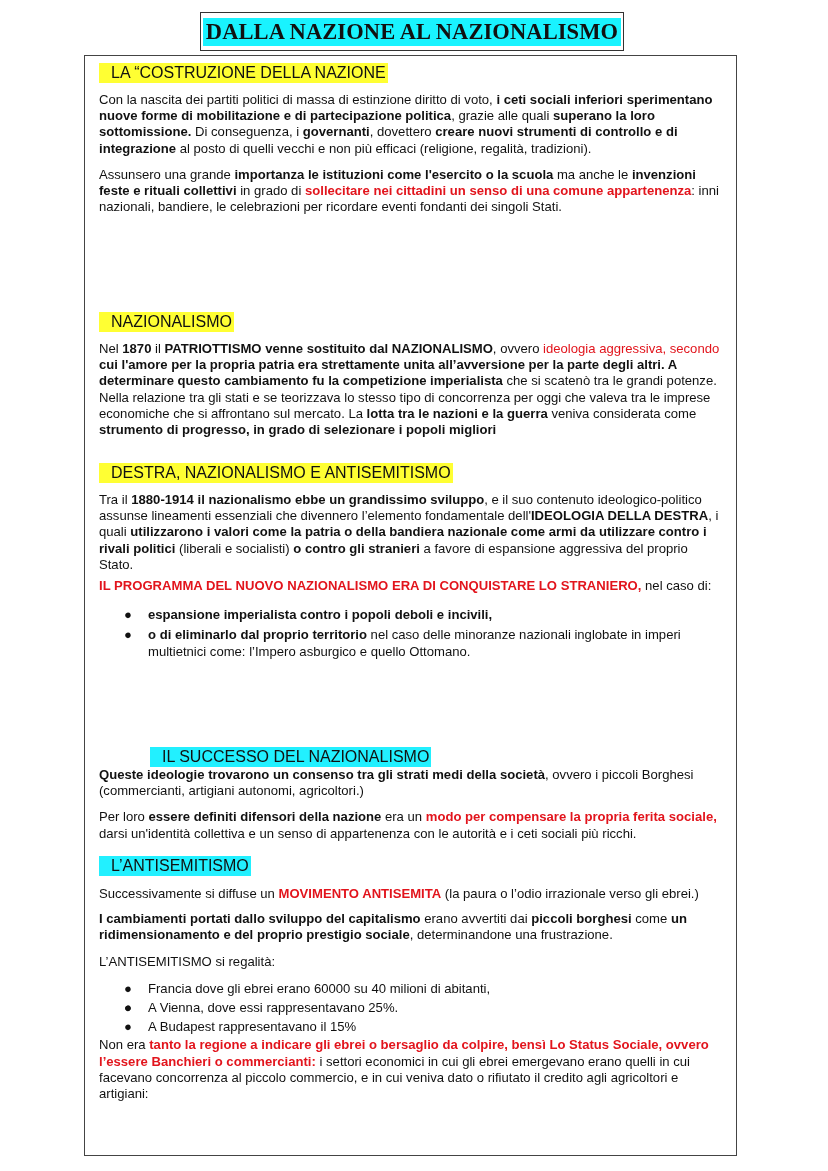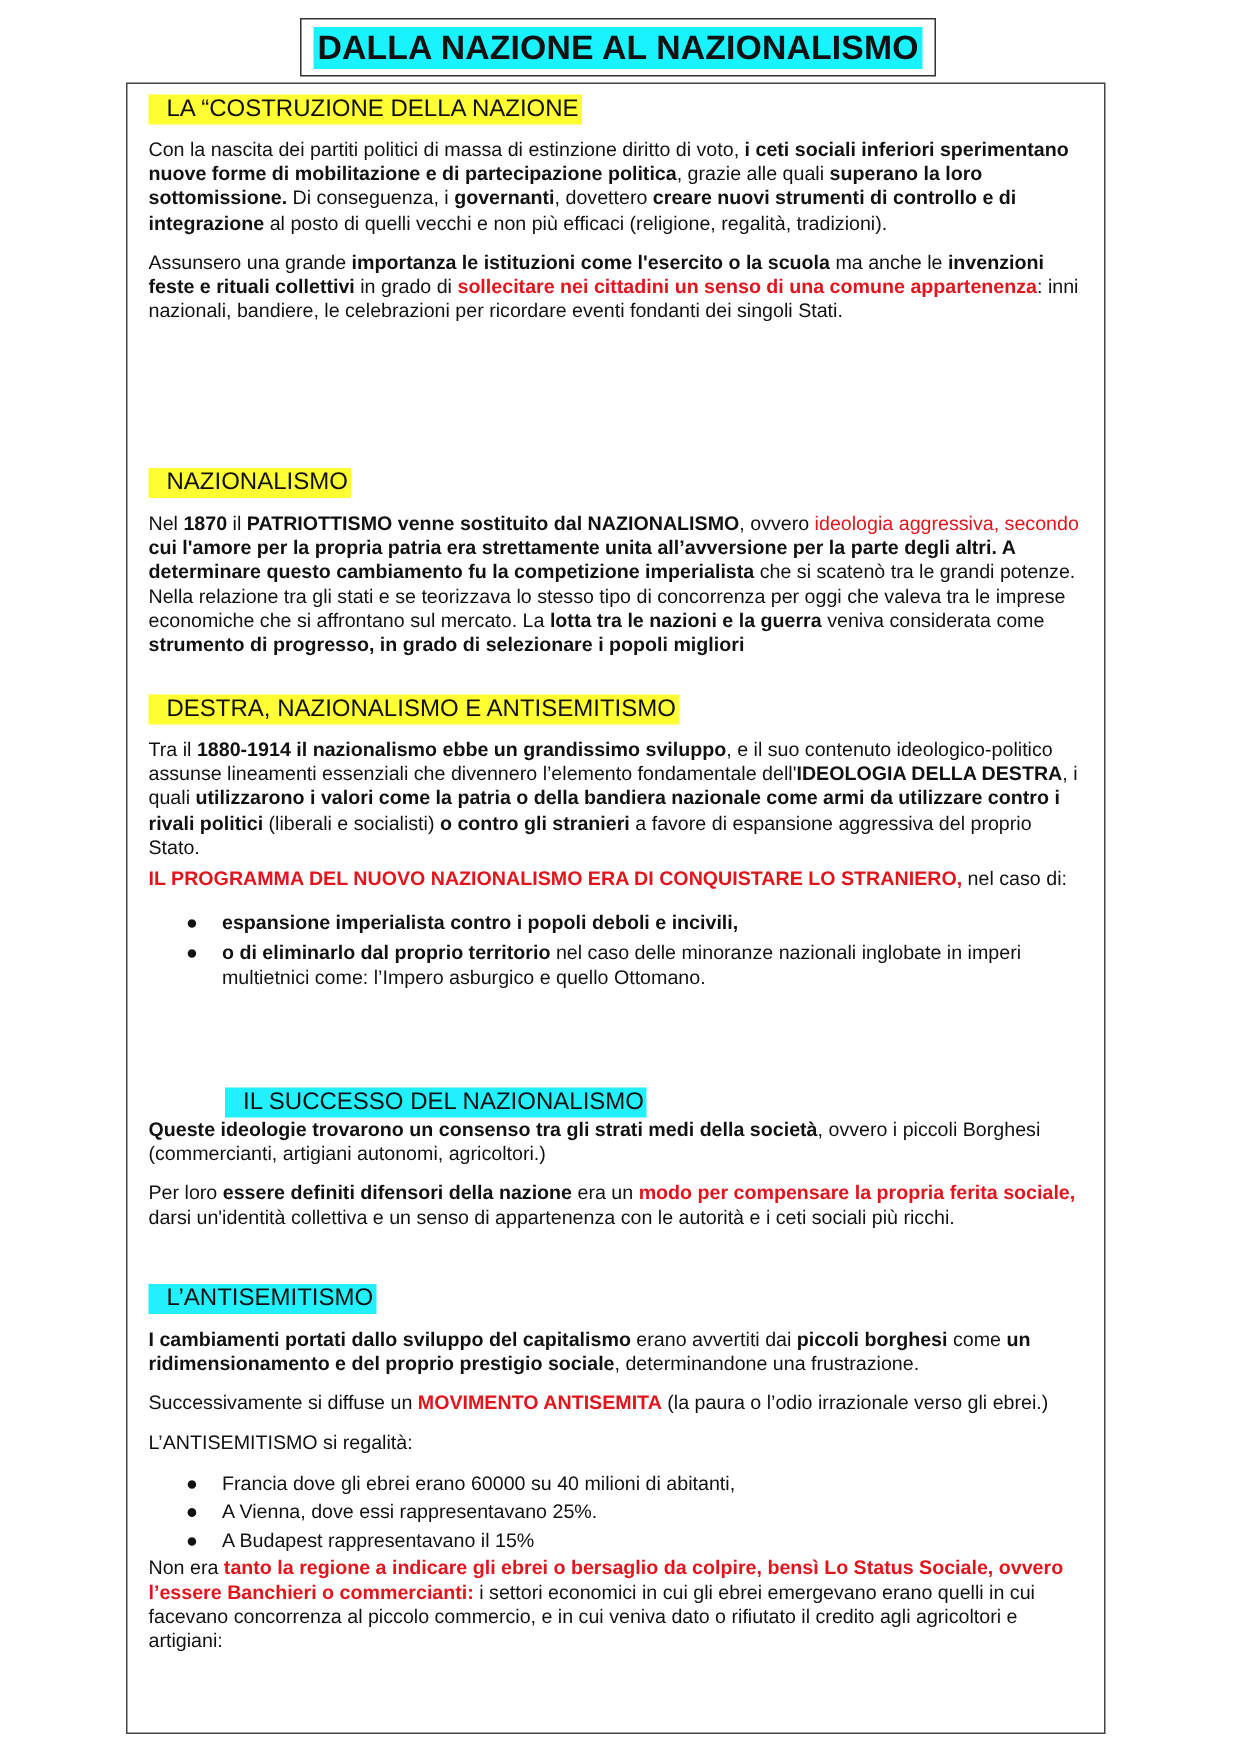--- a/index.html
+++ b/index.html
@@ -1,20 +1,20 @@
 <!DOCTYPE html>
 <html><head>
 <meta charset="utf-8">
 <style>
   html, body { margin: 0; padding: 0; background: #ffffff; }
   body { width: 828px; height: 1171px; position: relative; overflow: hidden;
          font-family: "Liberation Sans", sans-serif; color: #111; }
   .title-box { position: absolute; left: 200px; top: 12px; width: 424px; height: 39px;
                border: 1.5px solid #333; box-sizing: border-box;
-               display: flex; align-items: center; justify-content: center; }
+               display: flex; align-items: center; justify-content: center; font-family: Liberation Serif, serif; }
   .title-text { font-weight: bold; font-size: 22.5px; background: #19f3ff; padding: 1px 3px; letter-spacing: 0.1px; }
   .outer-box { position: absolute; left: 84px; top: 55px; width: 653px; height: 1101px;
                border: 1.5px solid #444; box-sizing: border-box; }
   .section { position: absolute; left: 14px; width: 625px; }
   .heading { font-size: 16px; display: inline-block; padding: 0 2px 0 12px; margin: 0; line-height: 20px; }
   .hl-yellow { background: #ffff33; }
   .hl-cyan { background: #22f0ff; }
   p { font-size: 13.1px; line-height: 16.2px; margin: 0; }
   b { font-weight: bold; }
   .red { color: #e2141c; }
@@ -46,30 +46,30 @@
   <div class="section" style="top:407px">
     <h2 class="heading hl-yellow" style="font-weight:normal">DESTRA, NAZIONALISMO E ANTISEMITISMO</h2>
     <p style="margin-top:9px"><span>Tra il </span><b>1880-1914 il nazionalismo ebbe un grandissimo sviluppo</b><span>, e il suo contenuto ideologico-politico assunse lineamenti essenziali che divennero l’elemento fondamentale dell'</span><b>IDEOLOGIA DELLA DESTRA</b><span>, i quali </span><b>utilizzarono i valori come la patria o della bandiera nazionale come armi da utilizzare contro i rivali politici</b><span> (liberali e socialisti) </span><b>o contro gli stranieri</b><span> a favore di espansione aggressiva del proprio Stato.</span></p>
     <p style="margin-top:5px"><span class="red-b">IL PROGRAMMA DEL NUOVO NAZIONALISMO ERA DI CONQUISTARE LO STRANIERO,</span><span> nel caso di:</span></p>
     <ul style="margin-top:13px">
       <li><span class="bullet">●</span><b>espansione imperialista contro i popoli deboli e incivili,</b><span></span></li>
       <li style="margin-top:4px"><span class="bullet">●</span><b>o di eliminarlo dal proprio territorio</b><span> nel caso delle minoranze nazionali inglobate in imperi multietnici come: l’Impero asburgico e quello Ottomano.</span></li>
     </ul>
   </div>
 
-  <div class="section" style="top:669px">
+  <div class="section" style="top:691px">
     <h2 class="heading hl-cyan" style="margin-left:51px;font-weight:normal">IL SUCCESSO DEL NAZIONALISMO</h2>
     <p style="margin-top:0px"><b>Queste ideologie trovarono un consenso tra gli strati medi della società</b><span>, ovvero i piccoli Borghesi (commercianti, artigiani autonomi, agricoltori.)</span></p>
     <p style="margin-top:10px"><span>Per loro </span><b>essere definiti difensori della nazione</b><span> era un </span><span class="red-b">modo per compensare la propria ferita sociale,</span><span> darsi un'identità collettiva e un senso di appartenenza con le autorità e i ceti sociali più ricchi.</span></p>
   </div>
 
   <div class="section" style="top:800px">
     <h2 class="heading hl-cyan" style="font-weight:normal">L’ANTISEMITISMO</h2>
+    <p style="margin-top:10px"><span>Successivamente si diffuse un </span><span class="red-b">MOVIMENTO ANTISEMITA</span><span> (la paura o l’odio irrazionale verso gli ebrei.)</span></p>
     <p style="margin-top:9px"><b>I cambiamenti portati dallo sviluppo del capitalismo</b><span> erano avvertiti dai </span><b>piccoli borghesi</b><span> come </span><b>un ridimensionamento e del proprio prestigio sociale</b><span>, determinandone una frustrazione.</span></p>
-    <p style="margin-top:10px"><span>Successivamente si diffuse un </span><span class="red-b">MOVIMENTO ANTISEMITA</span><span> (la paura o l’odio irrazionale verso gli ebrei.)</span></p>
     <p style="margin-top:10px">L’ANTISEMITISMO si regalità:</p>
     <ul style="margin-top:11px">
       <li><span class="bullet">●</span><span>Francia dove gli ebrei erano 60000 su 40 milioni di abitanti,</span></li>
       <li style="margin-top:3px"><span class="bullet">●</span></li>
       <li style="margin-top:3px"><span class="bullet">●</span><span>A Vienna, dove essi rappresentavano 25%.</span></li>
       <li style="margin-top:3px"><span class="bullet">●</span><span>A Budapest rappresentavano il 15%</span></li>
     </ul>
     <p style="margin-top:2px"><span>Non era </span><span class="red-b">tanto la regione a indicare gli ebrei o bersaglio da colpire, bensì Lo Status Sociale, ovvero l’essere Banchieri o commercianti:</span><span> i settori economici in cui gli ebrei emergevano erano quelli in cui facevano concorrenza al piccolo commercio, e in cui veniva dato o rifiutato il credito agli agricoltori e artigiani:</span></p>
   </div>
 

